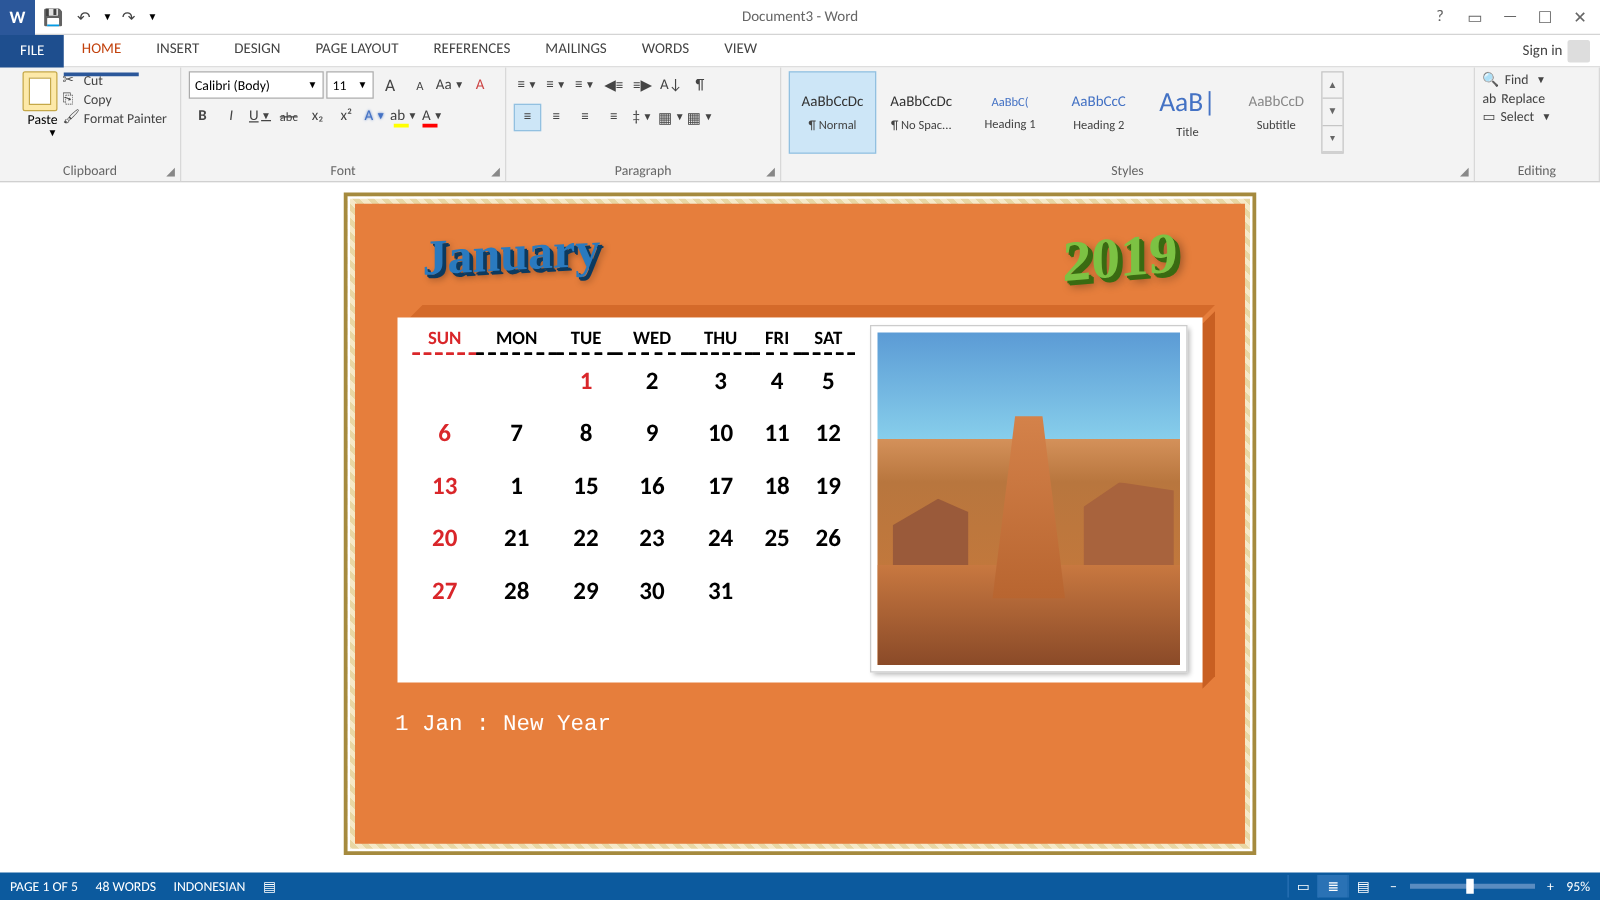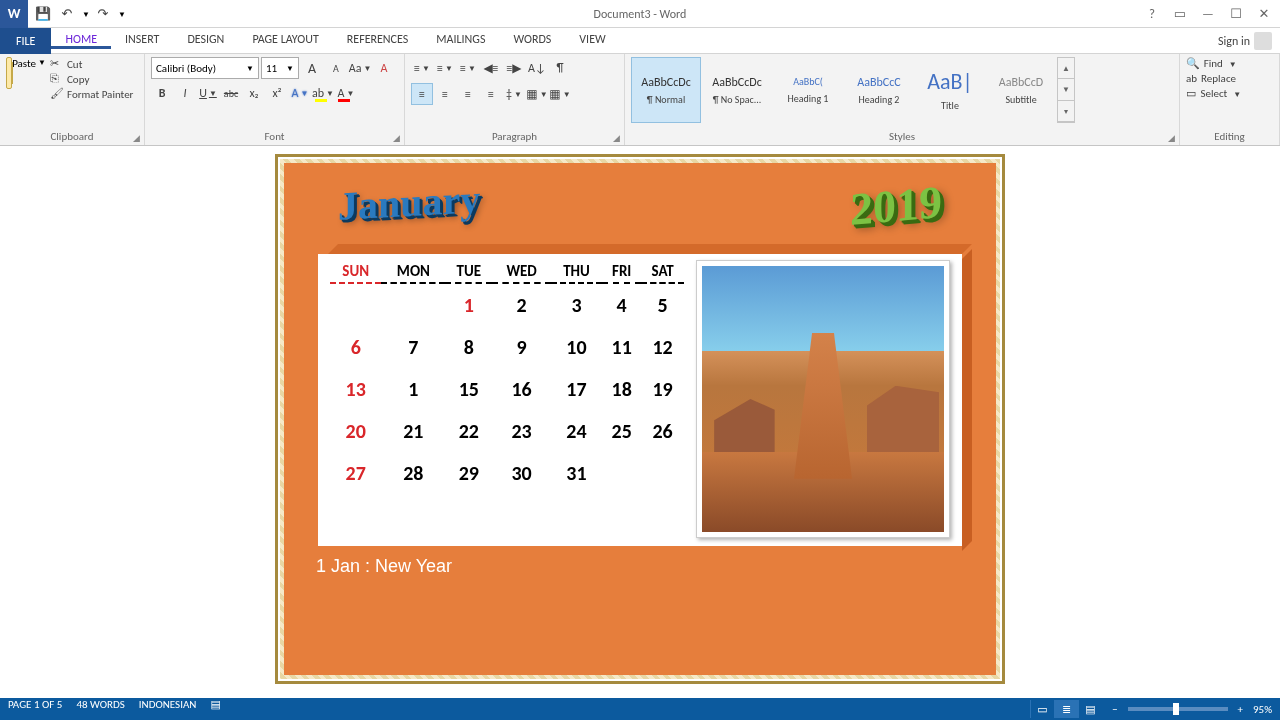--- a/index.html
+++ b/index.html
@@ -7,29 +7,29 @@
 .titlebar{height:28px;background:linear-gradient(#fff,#fff);border-bottom:1px solid #d4d4d4;display:flex;align-items:center;position:relative}
 .word-logo{width:28px;height:28px;background:#2b579a;color:#fff;display:flex;align-items:center;justify-content:center;font-weight:bold;font-size:14px}
 .qat{display:flex;gap:2px;padding:0 4px;align-items:center}
 .qat button{width:22px;height:22px;background:none;border:none;color:#444;font-size:13px}
 .doc-title{position:absolute;left:50%;transform:translateX(-50%);color:#666;font-size:12px}
 .win-ctrls{margin-left:auto;display:flex;gap:4px;padding-right:4px;align-items:center}
 .win-ctrls span{width:24px;text-align:center;color:#666;font-size:13px}
 .tabs{height:26px;display:flex;align-items:flex-start;background:#fff;border-bottom:1px solid #d4d4d4}
 .tab-file{background:#1e4e8e;color:#fff;padding:5px 16px;font-size:12px;height:26px;display:flex;align-items:center}
 .tab{padding:4px 14px;font-size:12px;color:#444;cursor:pointer}
-.tab.active{color:#6d28d9;border-bottom:3px solid #2b579a;font-weight:400;padding-bottom:0}
+.tab.active{color:#c2410c;border-bottom:3px solid #2b579a;font-weight:400;padding-bottom:12px}
 .signin{margin-left:auto;padding:4px 8px;color:#444;display:flex;align-items:center;gap:4px}
 .avatar{width:18px;height:18px;border-radius:2px;background:#ddd}
 .ribbon{height:92px;background:#f3f3f3;display:flex;border-bottom:1px solid #c5c5c5}
 .group{border-right:1px solid #d8d8d8;padding:3px 6px 2px;display:flex;flex-direction:column;justify-content:space-between}
 .group-label{text-align:center;color:#666;font-size:11px;padding-top:2px;position:relative}
 .group-label .dlg{position:absolute;right:-2px;bottom:0;font-size:9px;color:#888}
 .clipboard{width:145px}
-.paste-big{display:flex;flex-direction:row;align-items:flex-start;width:40px}
+.paste-big{display:flex;flex-direction:column;align-items:flex-end;width:40px}
 .paste-icon{width:28px;height:32px;background:#fde9a8;border:1px solid #c5a848;border-radius:2px;position:relative}
 .paste-icon:after{content:"";position:absolute;top:4px;left:4px;right:4px;bottom:4px;background:#fff;border:1px solid #c5a848}
 .clip-row{display:flex;gap:4px;align-items:flex-start}
 .clip-small{display:flex;flex-direction:column;gap:1px;font-size:11px;color:#444}
 .clip-small div{display:flex;align-items:center;gap:3px}
 .ic{width:14px;height:14px;display:inline-block}
 .font{width:260px}
 .font-row1{display:flex;gap:2px;align-items:center;margin-bottom:3px}
 .font-name{border:1px solid #ababab;background:#fff;height:22px;width:108px;padding:0 4px;font-size:11px;display:flex;align-items:center;justify-content:space-between}
 .font-size{border:1px solid #ababab;background:#fff;height:22px;width:38px;padding:0 4px;font-size:11px;display:flex;align-items:center;justify-content:space-between}
@@ -73,22 +73,22 @@
 .cal th.sun{color:#d9262a;border-bottom:2px dashed #d9262a}
 .cal td{text-align:center;font-size:20px;font-weight:900;padding:9px 0;color:#000}
 .cal td.sun{color:#d9262a}
 .cal td.hol{color:#d9262a}
 .photo{width:258px;height:278px;background:#fff;border:1px solid #ccc;padding:5px;box-shadow:2px 2px 4px rgba(0,0,0,.3)}
 .photo-inner{width:100%;height:100%;background:linear-gradient(to bottom,#5b9bd5 0%,#87ceeb 32%,#d4915a 32%,#b8763e 45%,#cc7a3a 100%);position:relative;overflow:hidden}
 .butte{position:absolute;bottom:20%;left:35%;width:30%;height:55%;background:linear-gradient(#d4824a,#b86530);clip-path:polygon(35% 0,65% 0,90% 100%,10% 100%)}
 .mesa1{position:absolute;bottom:30%;left:5%;width:25%;height:20%;background:#9a5a3a;clip-path:polygon(0 40%,60% 0,100% 20%,100% 100%,0 100%)}
 .mesa2{position:absolute;bottom:30%;right:2%;width:30%;height:25%;background:#a8633d;clip-path:polygon(0 30%,40% 0,100% 10%,100% 100%,0 100%)}
 .ground{position:absolute;bottom:0;left:0;right:0;height:30%;background:linear-gradient(#c87840,#8a4a28)}
-.note{color:#fff;font-family:Liberation Sans, sans-serif;font-size:18px;padding:10px 18px 0}
-.statusbar{position:absolute;bottom:0;left:0;right:0;height:22px;background:#0c5a9e;color:#fff;display:flex;font-size:11px;padding:0 8px;gap:14px}
+.note{color:#fff;font-family:Liberation Mono, monospace;font-size:18px;padding:24px 18px 0}
+.statusbar{position:absolute;bottom:0;left:0;right:0;height:22px;background:#0c5a9e;color:#fff;display:flex;align-items:center;font-size:11px;padding:0 8px;gap:14px}
 .statusbar .right{margin-left:auto;display:flex;align-items:center;gap:10px}
 .viewbtns{display:flex;gap:0}
 .viewbtns span{width:24px;height:18px;display:flex;align-items:center;justify-content:center;border-left:1px solid #2a72b5}
 .zoom-slider{width:100px;height:4px;background:#5a8cc0;position:relative}
 .zoom-slider:before{content:"";position:absolute;left:45%;top:-4px;width:6px;height:12px;background:#fff}
 .drop{font-size:8px;margin-left:2px}
 </style>
 </head>
 <body>
 

